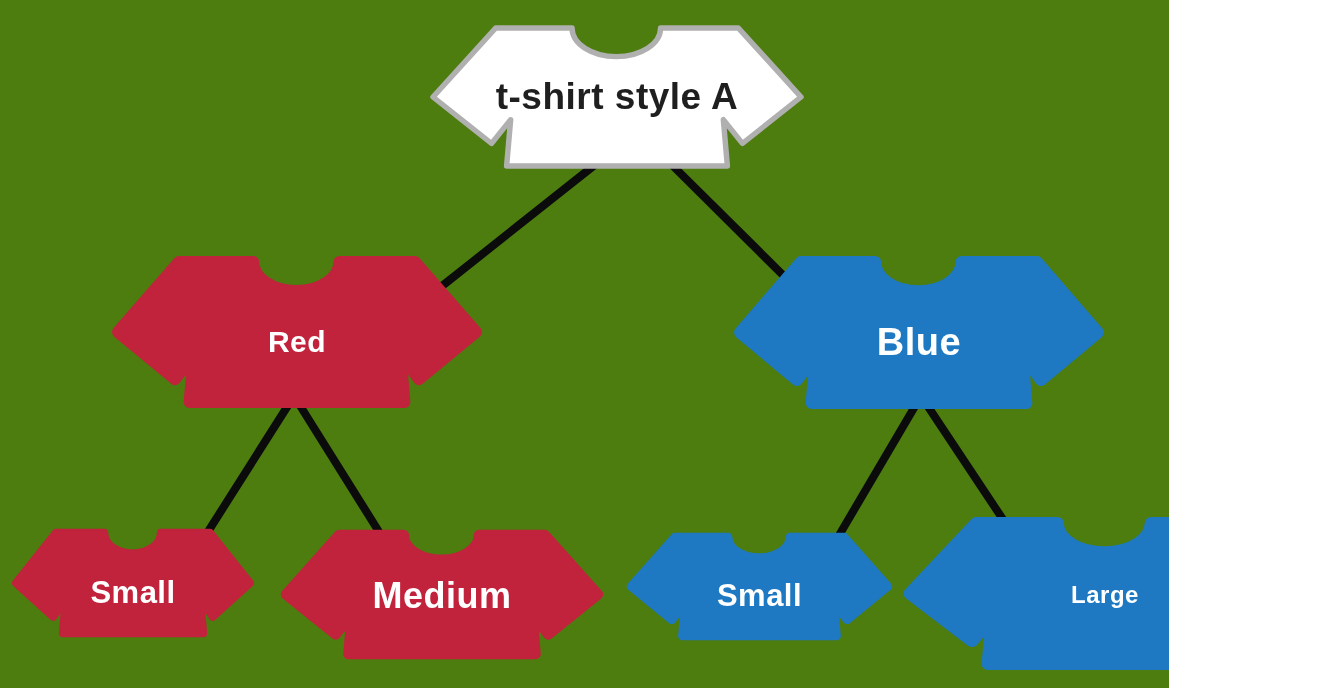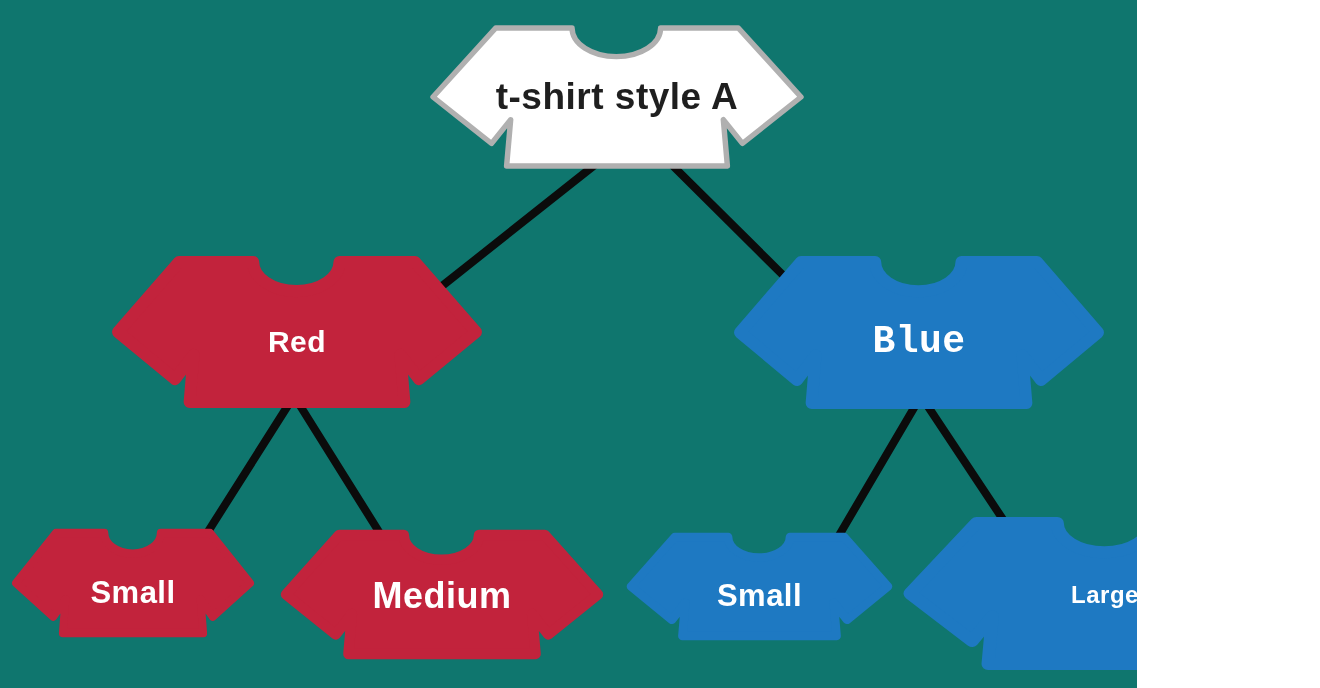--- a/index.html
+++ b/index.html
@@ -4,23 +4,24 @@
 <style>
   html, body {
     margin: 0;
     padding: 0;
     background: #ffffff;
   }
   #canvas {
     position: relative;
     width: 1137px;
     height: 688px;
-    background: #0f766e;
+    background: #4d7c0f;
     overflow: hidden;
     font-family: "Liberation Sans", "DejaVu Sans", sans-serif;
+    padding-left: 32px;
   }
   svg.edges {
     position: absolute;
     left: 0;
     top: 0;
     width: 1320px;
     height: 688px;
     z-index: 1;
   }
   .shirt {
@@ -51,21 +52,21 @@
   #node-root       { left: 433px; top:  28px; width: 368px; height: 138px; }
   #node-red        { left: 118px; top: 262px; width: 358px; height: 140px; }
   #node-blue       { left: 740px; top: 262px; width: 358px; height: 141px; }
   #node-red-small  { left:  16px; top: 533px; width: 234px; height: 100px; }
   #node-red-medium { left: 286px; top: 535px; width: 312px; height: 119px; }
   #node-blue-small { left: 631px; top: 537px; width: 257px; height:  99px; }
   #node-blue-large { left: 910px; top: 523px; width: 390px; height: 141px; }
 
   #node-root       .shirt-label { top: 49%; font-size: 37px; }
   #node-red        .shirt-label { top: 57%; font-size: 30px; }
-  #node-blue       .shirt-label { top: 57%; font-size: 38px; font-family: Liberation Mono, monospace; }
+  #node-blue       .shirt-label { top: 57%; font-size: 38px; }
   #node-red-small  .shirt-label { top: 59%; font-size: 31px; }
   #node-red-medium .shirt-label { top: 51%; font-size: 36px; }
   #node-blue-small .shirt-label { top: 59%; font-size: 31px; }
   #node-blue-large .shirt-label { top: 51%; font-size: 24px; }
 </style>
 </head>
 <body>
 
 <div id="canvas">
 

